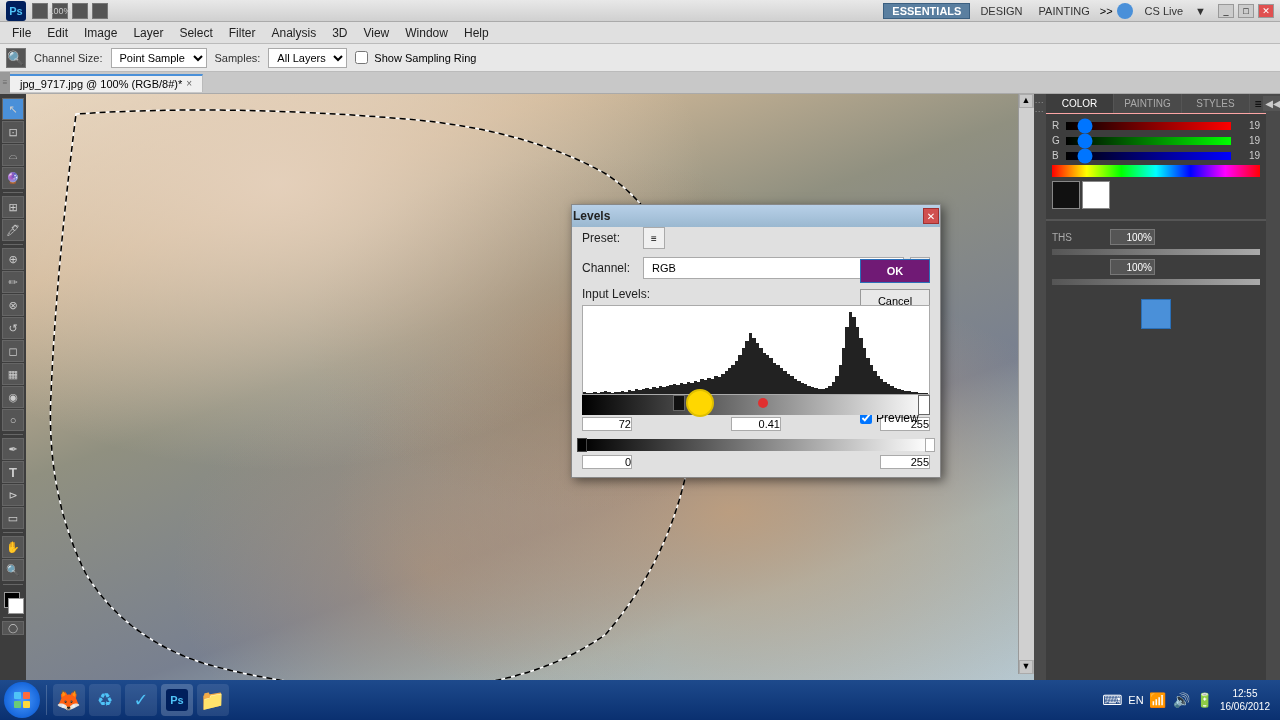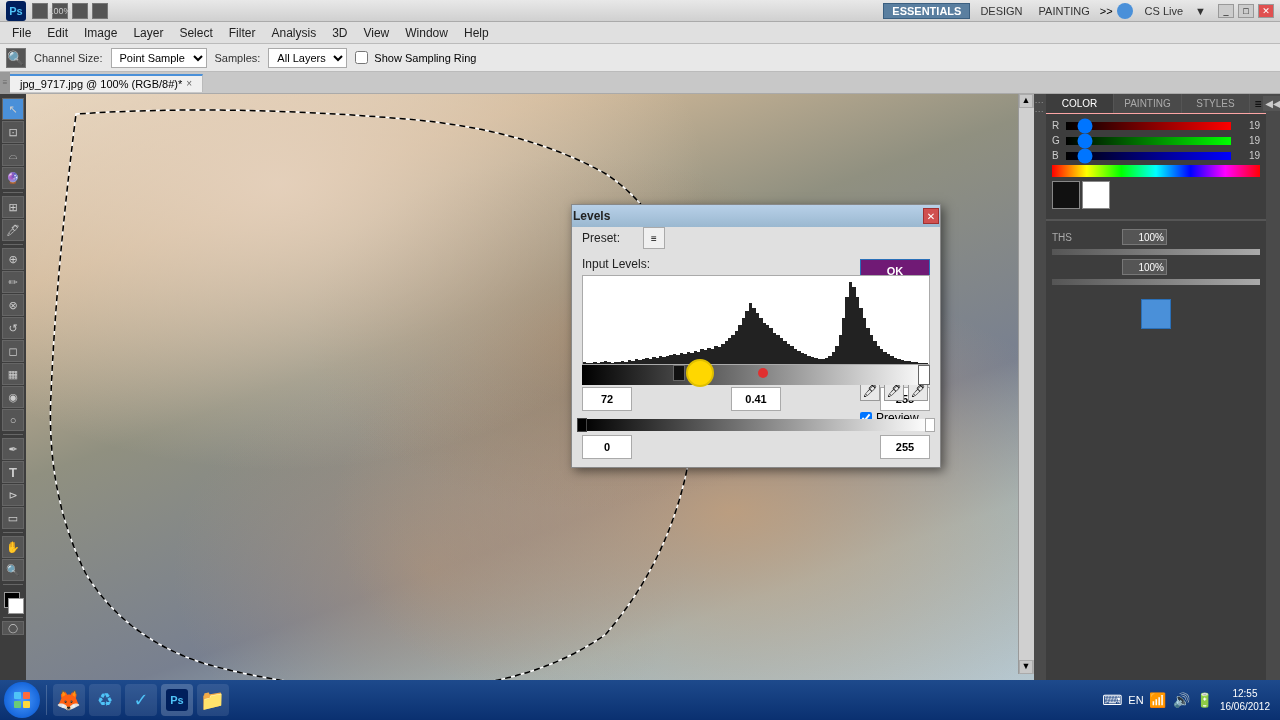--- a/index.html
+++ b/index.html
@@ -223,21 +223,21 @@
     }
     .percent-controls {
       display: flex;
       flex-direction: column;
       gap: 2px;
       margin-top: 4px;
     }
     .pct-row {
       display: flex;
       align-items: center;
-      gap: 20px;
+      gap: 8px;
     }
     .pct-label { color: #aaa; font-size: 10px; width: 50px; }
     .pct-input {
       width: 45px;
       height: 16px;
       background: #555;
       border: 1px solid #777;
       color: #fff;
       font-size: 10px;
       text-align: right;
@@ -377,26 +377,25 @@
       transform: translateX(-50%);
       z-index: 6;
     }
     .input-values-row {
       display: flex;
       justify-content: space-between;
       align-items: center;
       margin-bottom: 8px;
     }
     .level-input {
-      width: 50px; height: 24px;
+      width: 50px; height: 14px;
       border: 1px solid #aaa;
       background: white;
       font-size: 11px;
-      text-align: center;
-      font-weight: bold;
+      text-align: right;
     }
     .output-slider-track {
       width: 100%;
       height: 12px;
       background: linear-gradient(to right, #000, #fff);
       position: relative;
       margin: 4px 0;
     }
     .out-handle-black { width: 10px; height: 14px; background: #000; border: 1px solid #444; position: absolute; left: 0; top: -1px; transform: translateX(-50%); cursor: pointer; }
     .out-handle-white { width: 10px; height: 14px; background: #fff; border: 1px solid #aaa; position: absolute; right: 0; top: -1px; transform: translateX(50%); cursor: pointer; }
@@ -673,20 +672,30 @@
           </div>
         </div>
 
         <div class="input-content-section">
 
           <div class="levels-row">
             <span class="levels-label">Preset:</span>
             <div class="levels-preset-icon">≡</div>
           </div>
 
+          <div class="levels-row">
+            <span class="levels-label">Channel:</span>
+            <select class="levels-channel-select">
+              <option>RGB</option>
+              <option>Red</option>
+              <option>Green</option>
+              <option>Blue</option>
+            </select>
+            <div class="channel-arrow">▼</div>
+          </div>
 
           <div class="levels-section-label">Input Levels:</div>
 
           <div id="histogram-area">
             <div class="histogram-bar-container" id="hist-container">
                 <div class="hist-bar" style="height: 2.05px; background: rgb(34, 34, 34);"></div>
                 <div class="hist-bar" style="height: 1.025px; background: rgb(34, 34, 34);"></div>
                 <div class="hist-bar" style="height: 1.025px; background: rgb(34, 34, 34);"></div>
                 <div class="hist-bar" style="height: 2.05px; background: rgb(34, 34, 34);"></div>
                 <div class="hist-bar" style="height: 1.025px; background: rgb(34, 34, 34);"></div>

